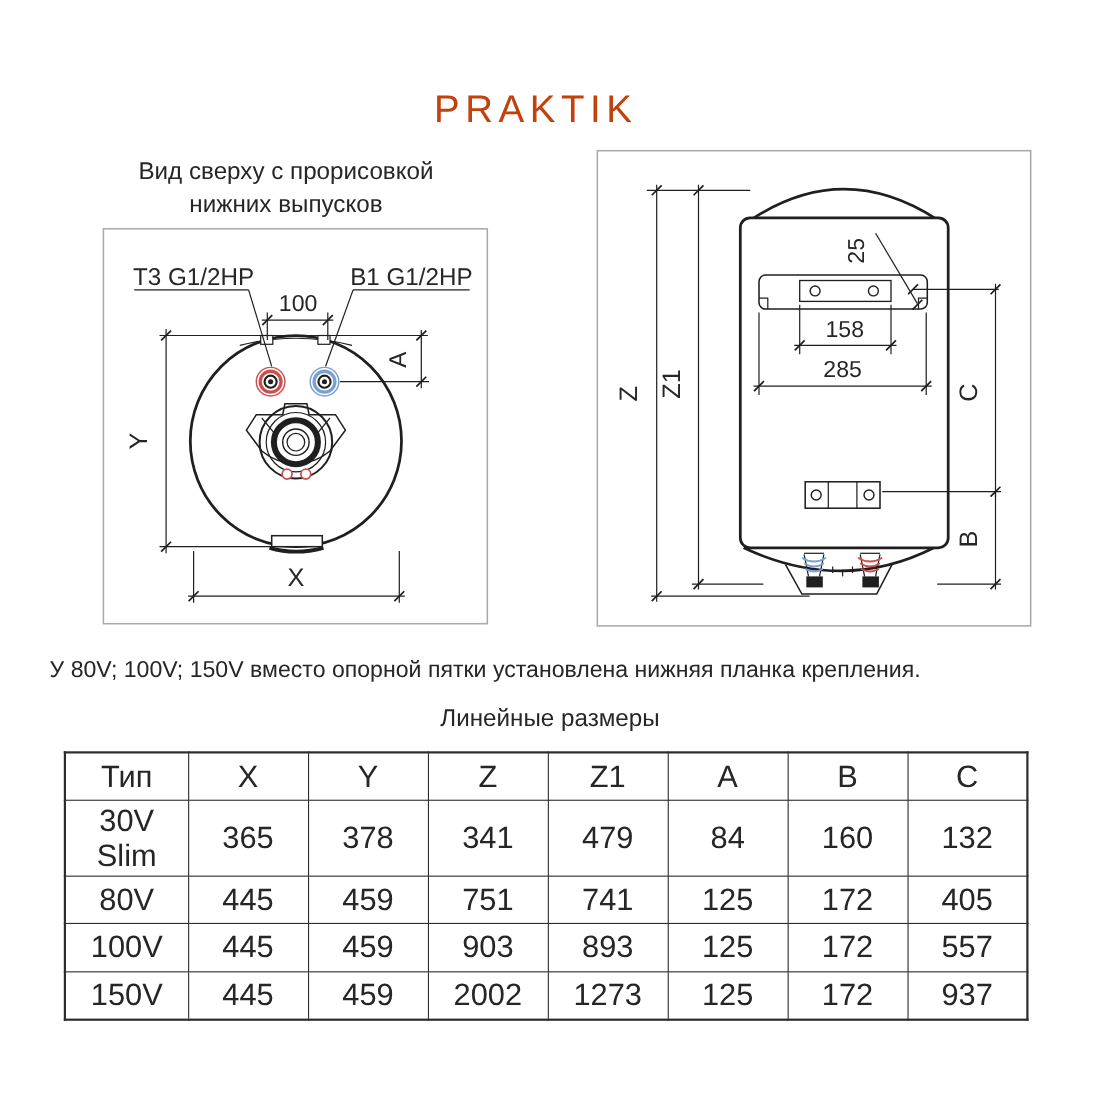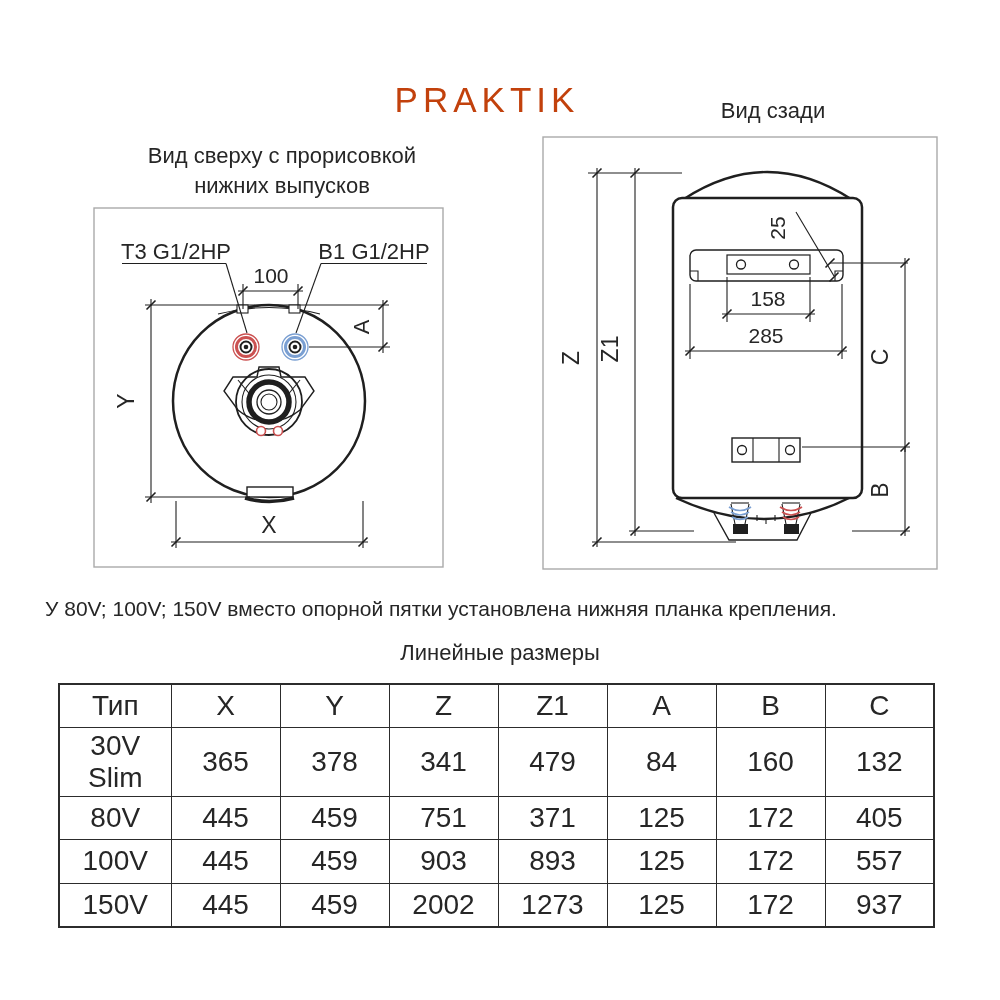--- a/index.html
+++ b/index.html
@@ -2,21 +2,21 @@
 <html><head>
 <meta charset="utf-8">
 <style>
   html,body{margin:0;padding:0;background:#ffffff;}
   .page{position:relative;width:1000px;height:1000px;background:#fff;
         font-family:"Liberation Sans",sans-serif;color:#262626;overflow:hidden;}
   .abs{position:absolute;}
   .page-title{left:287px;top:80px;width:400px;text-align:center;
               font-size:35px;letter-spacing:5px;font-weight:400;color:#c2410c;}
   .rear-caption{left:623px;top:98px;width:300px;text-align:center;font-size:22px;}
-  .top-caption{left:97px;top:141px;width:370px;text-align:center;font-size:22px;line-height:30px;}
+  .top-caption{left:75px;top:141px;width:370px;text-align:center;font-size:22px;line-height:30px;}
   .note{left:0;top:597px;width:882px;text-align:center;font-size:21px;}
   .table-title{left:0;top:640px;width:1000px;text-align:center;font-size:22px;}
 
   svg{position:absolute;overflow:visible;}
   .frame{fill:none;stroke:#aaaaaa;stroke-width:1.4;}
   .ln{fill:none;stroke:#1f1f1f;stroke-width:1.1;}
   .md{fill:none;stroke:#1f1f1f;stroke-width:1.4;}
   .bd{fill:#ffffff;stroke:#1f1f1f;stroke-width:2.5;}
   .bdn{fill:none;stroke:#1f1f1f;stroke-width:2.4;}
   .wf{fill:#ffffff;stroke:#1f1f1f;stroke-width:1.4;}
@@ -40,21 +40,20 @@
 
 <div class="page">
 
   <div class="abs page-title">PRAKTIK</div>
 
   <div class="abs top-caption">
     <div>Вид сверху с прорисовкой</div>
     <div>нижних выпусков</div>
   </div>
 
-  <div class="abs rear-caption">Вид сзади</div>
 
   <svg style="left:93px;top:207px;" width="351" height="361" viewBox="93 207 351 361">
     <rect class="frame" x="94" y="208" width="349" height="359"></rect>
 
     <g>
       <circle class="bd" cx="269" cy="401" r="96"></circle>
 
       <line class="ln" x1="145" y1="305" x2="389" y2="305"></line>
 
       <path class="ln" d="M218,314 Q269,301 320,314"></path>
@@ -274,21 +273,21 @@
       <td>479</td>
       <td>84</td>
       <td>160</td>
       <td>132</td>
     </tr>
     <tr>
       <td>80V</td>
       <td>445</td>
       <td>459</td>
       <td>751</td>
-      <td>371</td>
+      <td>741</td>
       <td>125</td>
       <td>172</td>
       <td>405</td>
     </tr>
     <tr>
       <td>100V</td>
       <td>445</td>
       <td>459</td>
       <td>903</td>
       <td>893</td>

